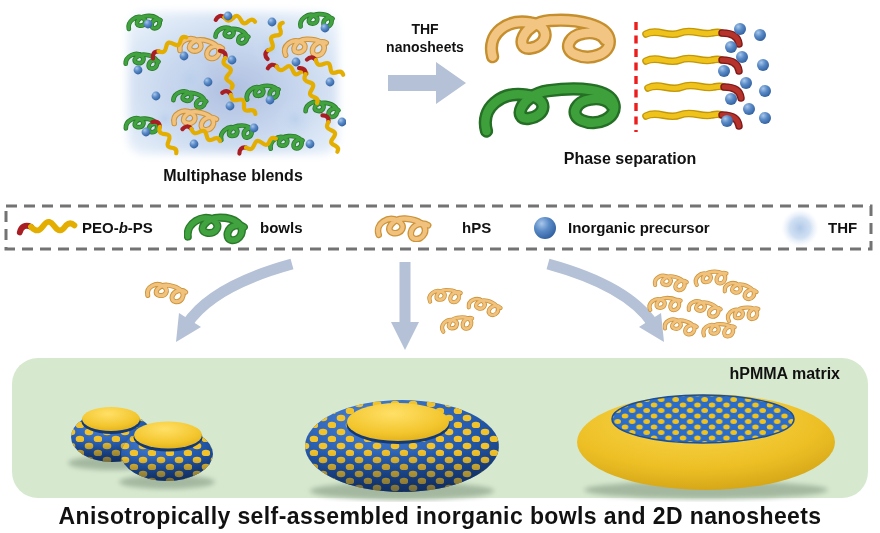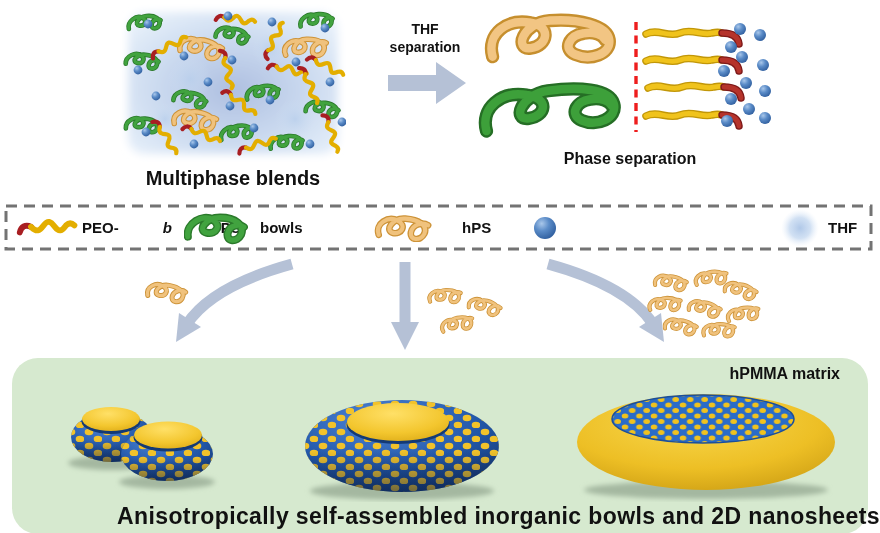--- a/index.html
+++ b/index.html
@@ -1,27 +1,27 @@
 <!DOCTYPE html>
 <html><head>
 <meta charset="utf-8">
 <style>
   html,body{margin:0;padding:0;background:#fff;}
   #canvas{position:relative;width:880px;height:533px;background:#fff;overflow:hidden;
     font-family:"Liberation Sans",sans-serif;color:#111;}
   .abs{position:absolute;}
   .lbl{font-weight:bold;color:#111;}
-  #blends-label{left:120px;top:167px;width:226px;text-align:center;font-size:20px;}
+  #blends-label{left:120px;top:167px;width:226px;text-align:center;font-size:16px;}
   #thf-label{left:368px;top:20px;width:114px;text-align:center;font-size:14px;line-height:18px;}
   #phase-label{left:490px;top:149px;width:280px;text-align:center;font-size:16px;line-height:19px;}
   #legend{left:4px;top:204px;width:869px;height:47px;}
-  .legend-text{position:absolute;top:0;height:100%;display:flex;align-items:center;font-weight:bold;font-size:15px;gap:44px;}
-  #green-panel{left:12px;top:358px;width:856px;height:176px;border-radius:26px;background:#d6e9cf;}
+  .legend-text{position:absolute;top:0;height:100%;display:flex;align-items:center;font-weight:bold;font-size:15px;}
+  #green-panel{left:12px;top:358px;width:856px;height:140px;border-radius:26px;background:#d6e9cf;}
   #matrix-label{right:28px;top:7px;font-size:16px;position:absolute;font-weight:bold;}
-  #caption{left:0;top:503px;width:880px;text-align:right;font-size:23px;font-weight:bold;letter-spacing:0.4px;}
+  #caption{left:0;top:503px;width:880px;text-align:center;font-size:23px;font-weight:bold;letter-spacing:0.4px;}
 </style>
 </head>
 <body>
 
 <div id="canvas">
 
   <svg width="0" height="0" style="position:absolute">
     <defs>
       <radialGradient id="gSphere" cx="35%" cy="30%" r="75%">
         <stop offset="0%" stop-color="#a9c7ea"></stop>
@@ -160,21 +160,21 @@
     <use href="#dotB" transform="translate(134,124)"></use>
     <use href="#dotB" transform="translate(190,140)"></use>
     <use href="#dotB" transform="translate(110,102)"></use>
     <use href="#dotB" transform="translate(222,118)"></use>
   </svg>
 
   <div class="abs lbl" id="blends-label">Multiphase blends</div>
 
   <div class="abs lbl" id="thf-label">
     <div>THF</div>
-    <div>separation</div>
+    <div>nanosheets</div>
   </div>
   <svg class="abs" style="left:388px;top:60px" width="80" height="46" viewBox="0 0 80 46">
     <polygon points="0,15 48,15 48,2 78,23 48,44 48,31 0,31" fill="#b5c1d6"></polygon>
   </svg>
 
   <svg class="abs" style="left:478px;top:10px" width="305" height="138" viewBox="0 0 305 138">
     <g transform="translate(4,0) scale(1.06)">
       <path d="M10 44 C4 22 24 8 46 12 C66 15 62 34 46 36 C30 38 38 12 64 10 C90 8 118 14 120 28 C122 42 102 48 88 42 C76 37 82 24 96 22 C106 20 114 24 116 28" fill="none" stroke="#c68f2e" stroke-width="12.5" stroke-linecap="round"></path>
       <path d="M10 44 C4 22 24 8 46 12 C66 15 62 34 46 36 C30 38 38 12 64 10 C90 8 118 14 120 28 C122 42 102 48 88 42 C76 37 82 24 96 22 C106 20 114 24 116 28" fill="none" stroke="#f2c583" stroke-width="8" stroke-linecap="round"></path>
     </g>
@@ -225,20 +225,21 @@
       <use href="#coilG" transform="translate(0,-1) scale(0.95)"></use>
     </svg>
     <div class="legend-text" style="left:256px">bowls</div>
     <svg class="abs" style="left:368px;top:8px" width="62" height="30" viewBox="0 0 62 30">
       <use href="#coilO" transform="translate(1,0) scale(0.95)"></use>
     </svg>
     <div class="legend-text" style="left:458px">hPS</div>
     <svg class="abs" style="left:528px;top:11px" width="26" height="26" viewBox="0 0 26 26">
       <circle cx="13" cy="13" r="11" fill="url(#gSphere)"></circle>
     </svg>
+    <div class="legend-text" style="left:564px">Inorganic precursor</div>
     <svg class="abs" style="left:776px;top:4px" width="40" height="40" viewBox="0 0 40 40">
       <circle cx="20" cy="20" r="19" fill="url(#gThf)"></circle>
     </svg>
     <div class="legend-text" style="left:824px">THF</div>
   </div>
 
   <svg class="abs" style="left:0;top:258px" width="880" height="102" viewBox="0 0 880 102">
     <g>
       <path d="M292 6 Q212 28 187 66" fill="none" stroke="#b5c1d6" stroke-width="11"></path>
       <polygon points="179,55 201,69 176,84" fill="#b5c1d6"></polygon>

